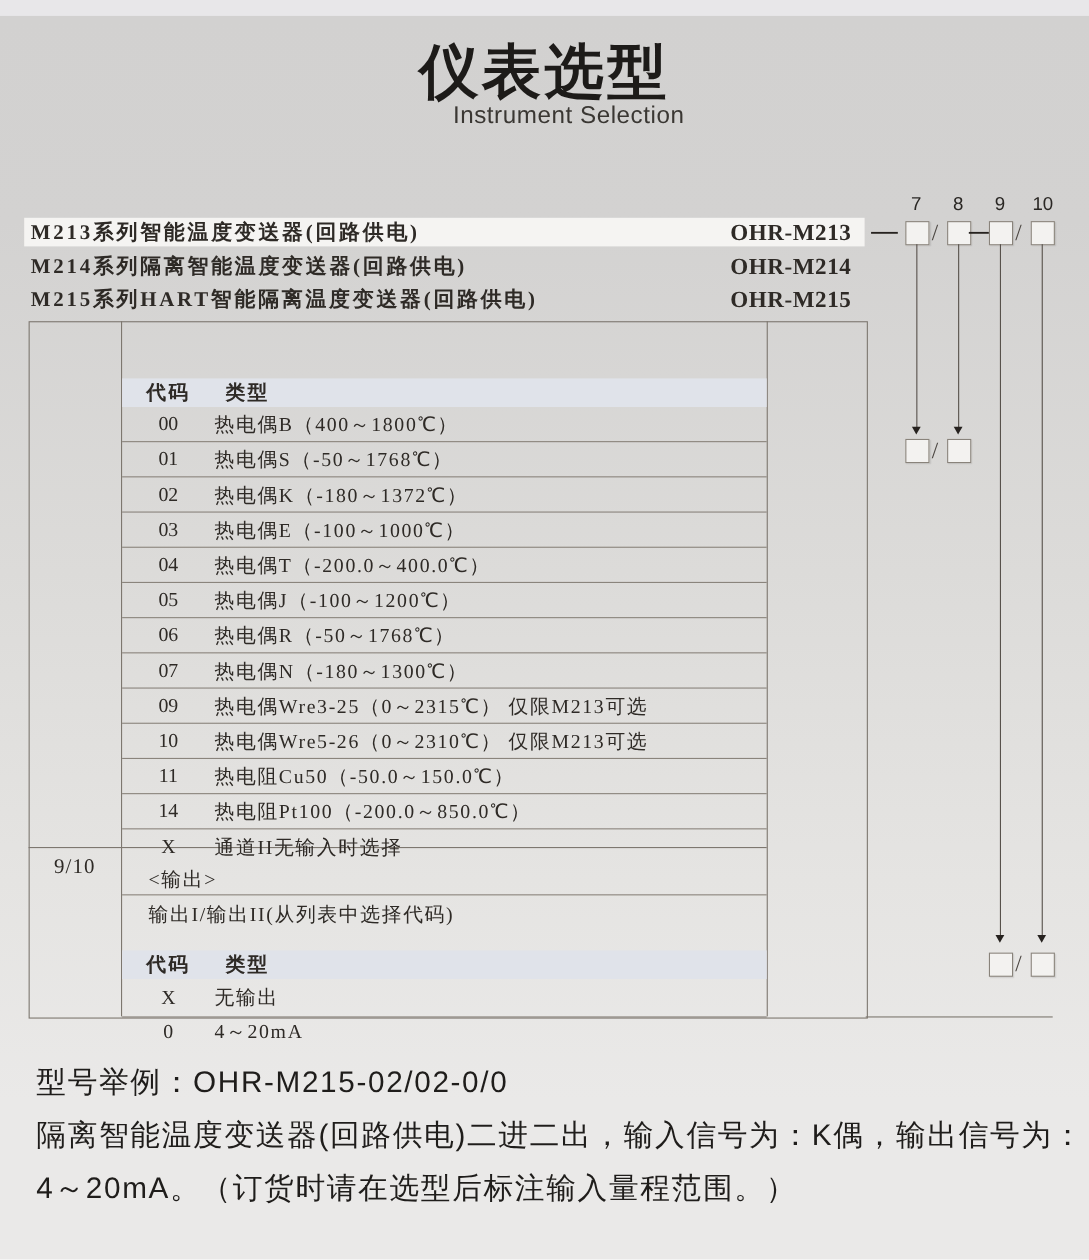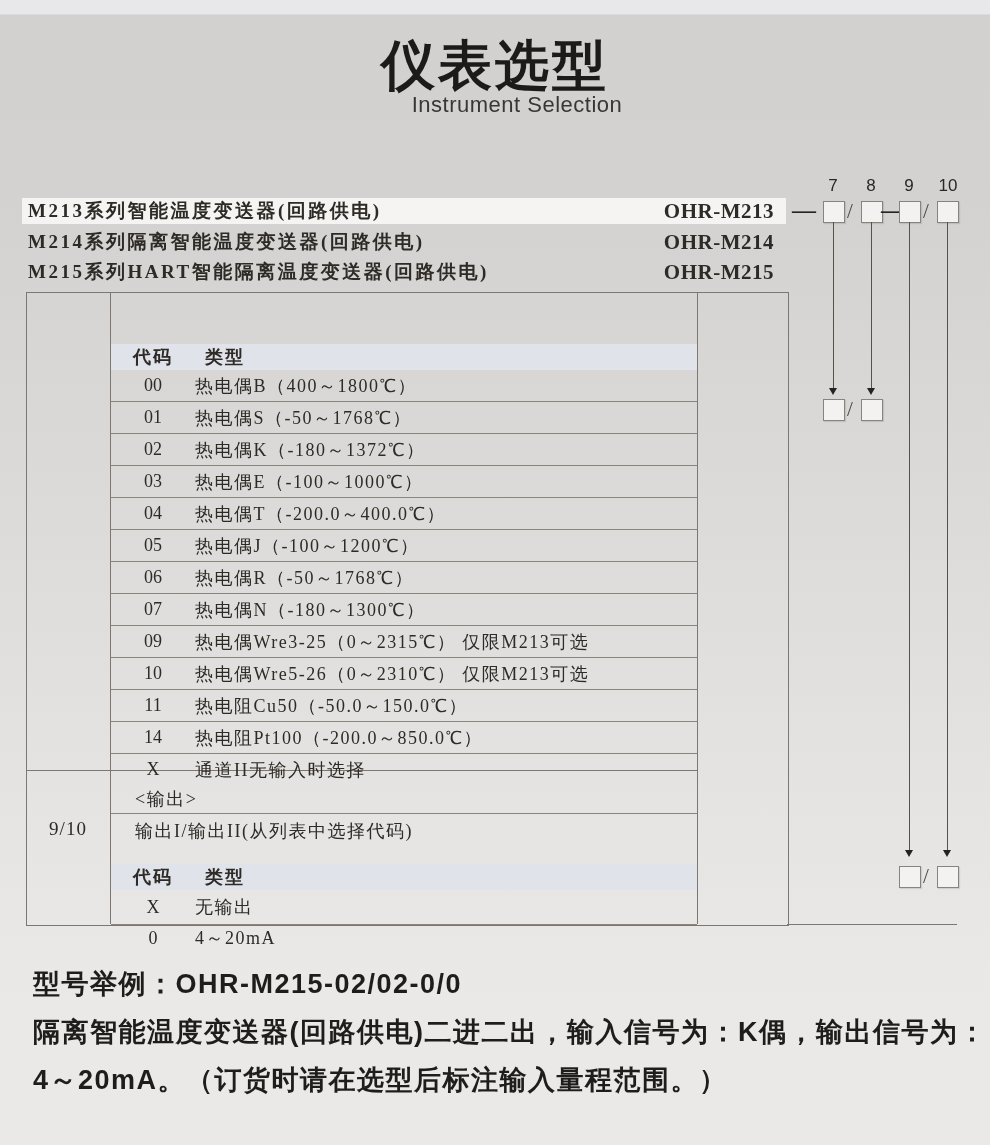--- a/index.html
+++ b/index.html
@@ -23,40 +23,40 @@
 
   .cbox{position:absolute;width:20px;height:20px;background:#f3f2f0;border:1px solid #89837b;box-shadow:1px 1px 1px rgba(0,0,0,0.10);}
   .sep{position:absolute;font-size:21px;color:#4a4540;line-height:22px;}
   .sep.dash{font-weight:bold;font-size:24px;line-height:20px;color:#26221f;}
   .vline{position:absolute;width:1px;background:#57514b;}
   .arrow{position:absolute;width:0;height:0;border-left:4px solid transparent;border-right:4px solid transparent;border-top:7px solid #26221f;}
 
   .seg{position:absolute;background:#7d776f;}
   .tbl-outline{position:absolute;left:26px;top:292px;width:761px;height:632px;border:1px solid #7d776f;}
 
-  .row-label{position:absolute;left:26px;top:778px;width:84px;text-align:center;font-size:19px;letter-spacing:1px;margin-top:40px;}
+  .row-label{position:absolute;left:26px;top:778px;width:84px;text-align:center;font-size:19px;letter-spacing:1px;}
 
   .content-col{position:absolute;left:111px;top:293px;width:586px;}
   .gap{height:35px;}
   .band{height:26px;background:#e0e3ea;display:flex;align-items:center;margin-top:16px;}
   .c-code{width:84px;text-align:center;font-size:18px;flex:none;}
   .c-type{flex:1;font-size:18px;letter-spacing:1.5px;white-space:nowrap;}
   .hdr{font-weight:bold;letter-spacing:2px;}
   .band .c-type{padding-left:10px;}
   .trow{display:flex;align-items:center;}
   .irows .trow{height:31px;border-bottom:1px solid #8a847c;}
   .irows .trow:last-child{border-bottom:none;}
   .orow{display:flex;align-items:center;font-size:18px;letter-spacing:1.5px;}
   .orow .otext{padding-left:24px;white-space:nowrap;}
   .o1{height:28px;border-bottom:1px solid #8a847c;}
   .o2{height:34px;}
   .orows .trow{height:34px;border-bottom:1px solid #8a847c;}
   .orows .trow:last-child{height:26px;border-bottom:none;}
 
-  .example{position:absolute;left:33px;font-family:"Liberation Sans",sans-serif;font-weight:bold;
+  .example{position:absolute;left:33px;font-family:"Liberation Sans",sans-serif;font-weight:normal;
     font-size:27px;color:#1f1d1b;letter-spacing:1.5px;white-space:nowrap;}
   .ex1{top:966px;}
   .ex2{top:1014px;}
   .ex3{top:1062px;}
 </style>
 </head>
 <body>
 
 <div class="canvas">
 

